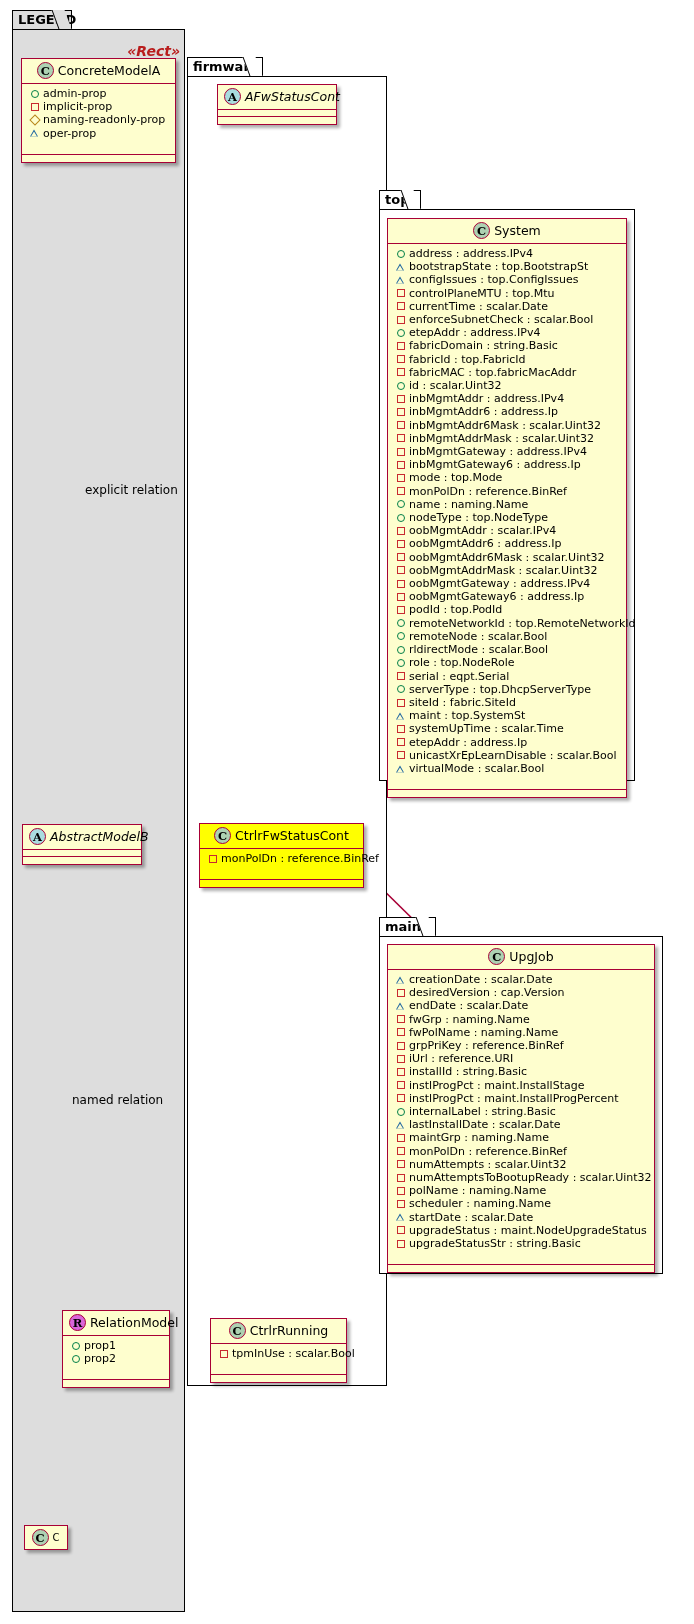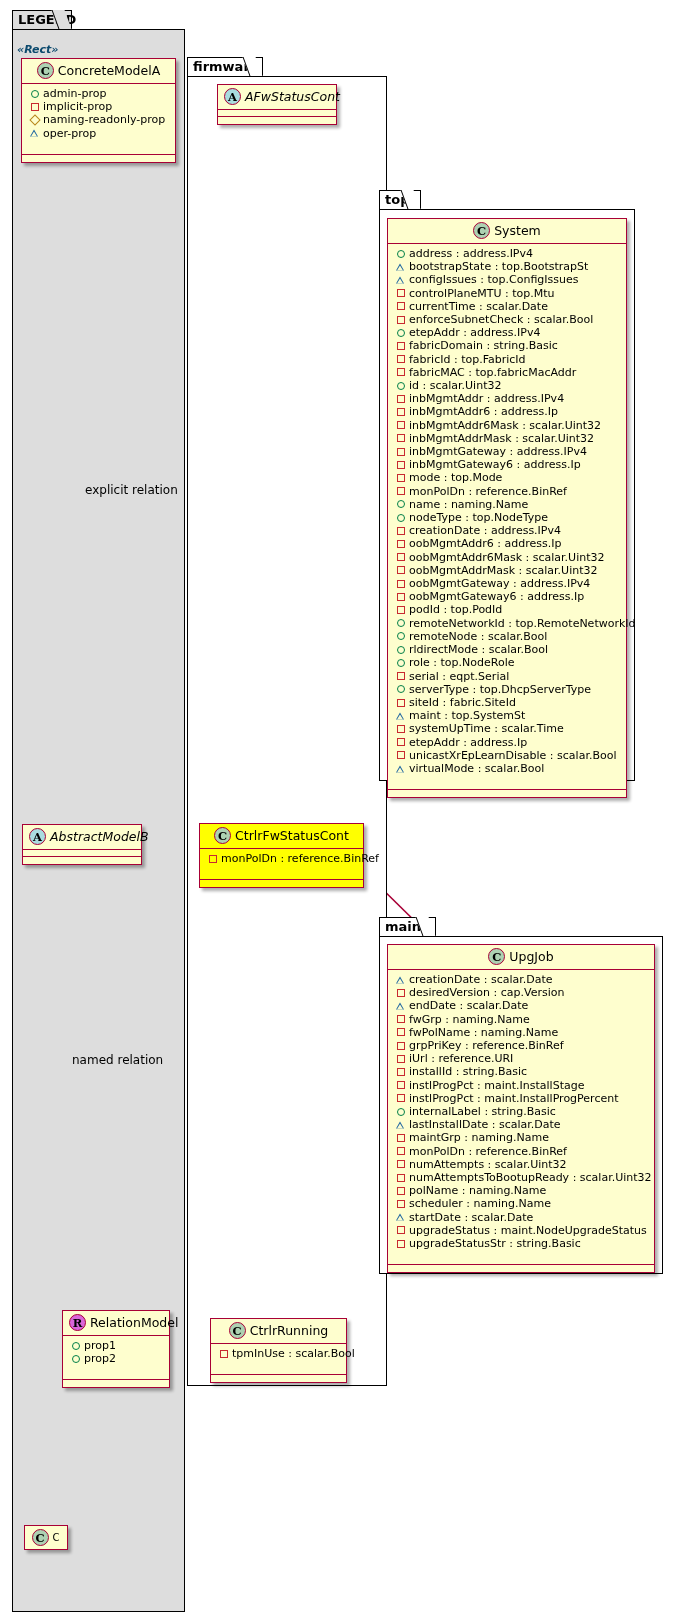--- a/index.html
+++ b/index.html
@@ -102,26 +102,26 @@
     color: #000000;
     white-space: nowrap;
     display: flex;
     align-items: center;
   }
   .attr .txt { display: inline-block; }
 
   
   .stereo {
     position: absolute;
-    font-size: 11px;
+    font-size: 14px;
     font-style: italic;
     font-weight: bold;
-    color: #0c4a6e;
+    color: #b91c1c;
     white-space: nowrap;
-    text-align: left;
+    text-align: right;
   }
 
   
   .rel-label {
     position: absolute;
     font-size: 12px;
     color: #000000;
     white-space: nowrap;
     text-align: right;
   }
@@ -290,21 +290,21 @@
   <div class="rel-label" style="left:85px; top:483px;">explicit relation</div>
 
   <div class="cls" style="left:22px; top:824px; width:120px;">
     <div class="cls-head">
       <span class="badge a"><span>A</span></span><span class="nm ital">AbstractModelB</span>
     </div>
     <div class="cls-body empty"></div>
     <div class="cls-foot"></div>
   </div>
 
-  <div class="rel-label" style="left:72px; top:1053px;">named relation</div>
+  <div class="rel-label" style="left:72px; top:1093px;">named relation</div>
 
   <div class="cls" style="left:62px; top:1310px; width:108px;">
     <div class="cls-head">
       <span class="badge r"><span>R</span></span><span class="nm">RelationModel</span>
     </div>
     <div class="cls-body">
       <div class="attr">
         <span class="mk circle">
             <i></i>
           </span>
@@ -502,21 +502,21 @@
         <div class="attr">
           <span class="mk circle">
             <i></i>
           </span>
           <span class="txt">nodeType : top.NodeType</span>
         </div>
         <div class="attr">
           <span class="mk square">
             <i></i>
           </span>
-          <span class="txt">creationDate : address.IPv4</span>
+          <span class="txt">oobMgmtAddr : scalar.IPv4</span>
         </div>
         <div class="attr">
           <span class="mk square">
             <i></i>
           </span>
           <span class="txt">oobMgmtAddr6 : address.Ip</span>
         </div>
         <div class="attr">
           <span class="mk square">
             <i></i>

